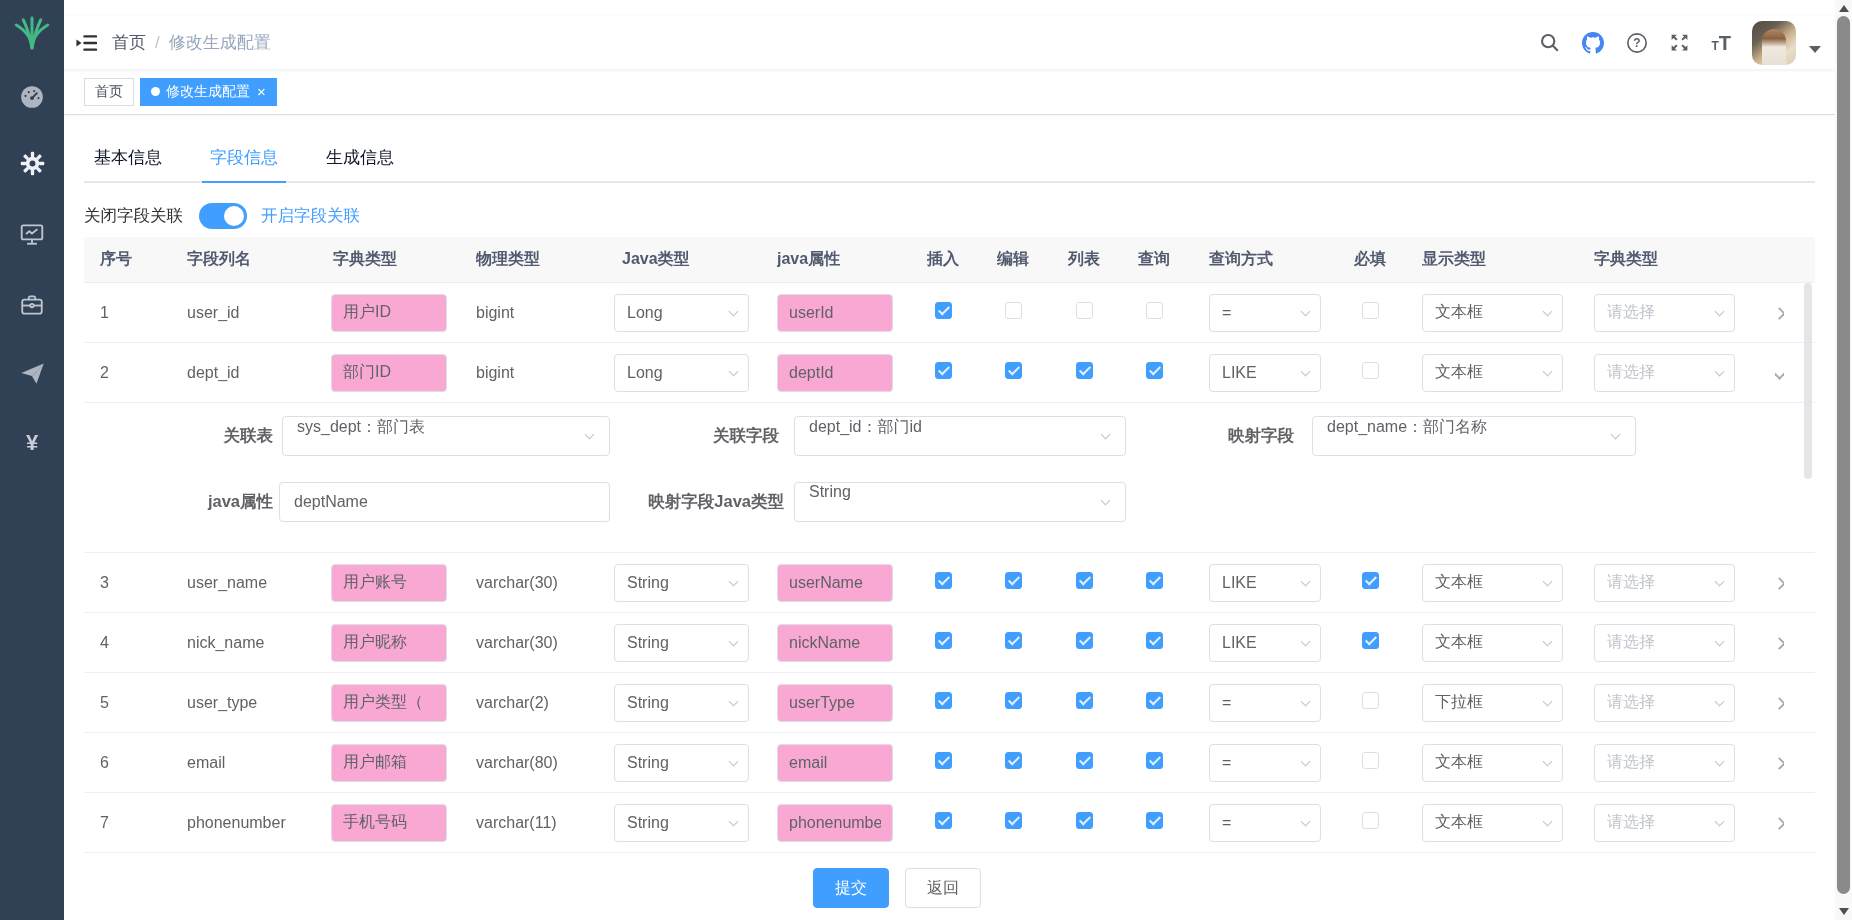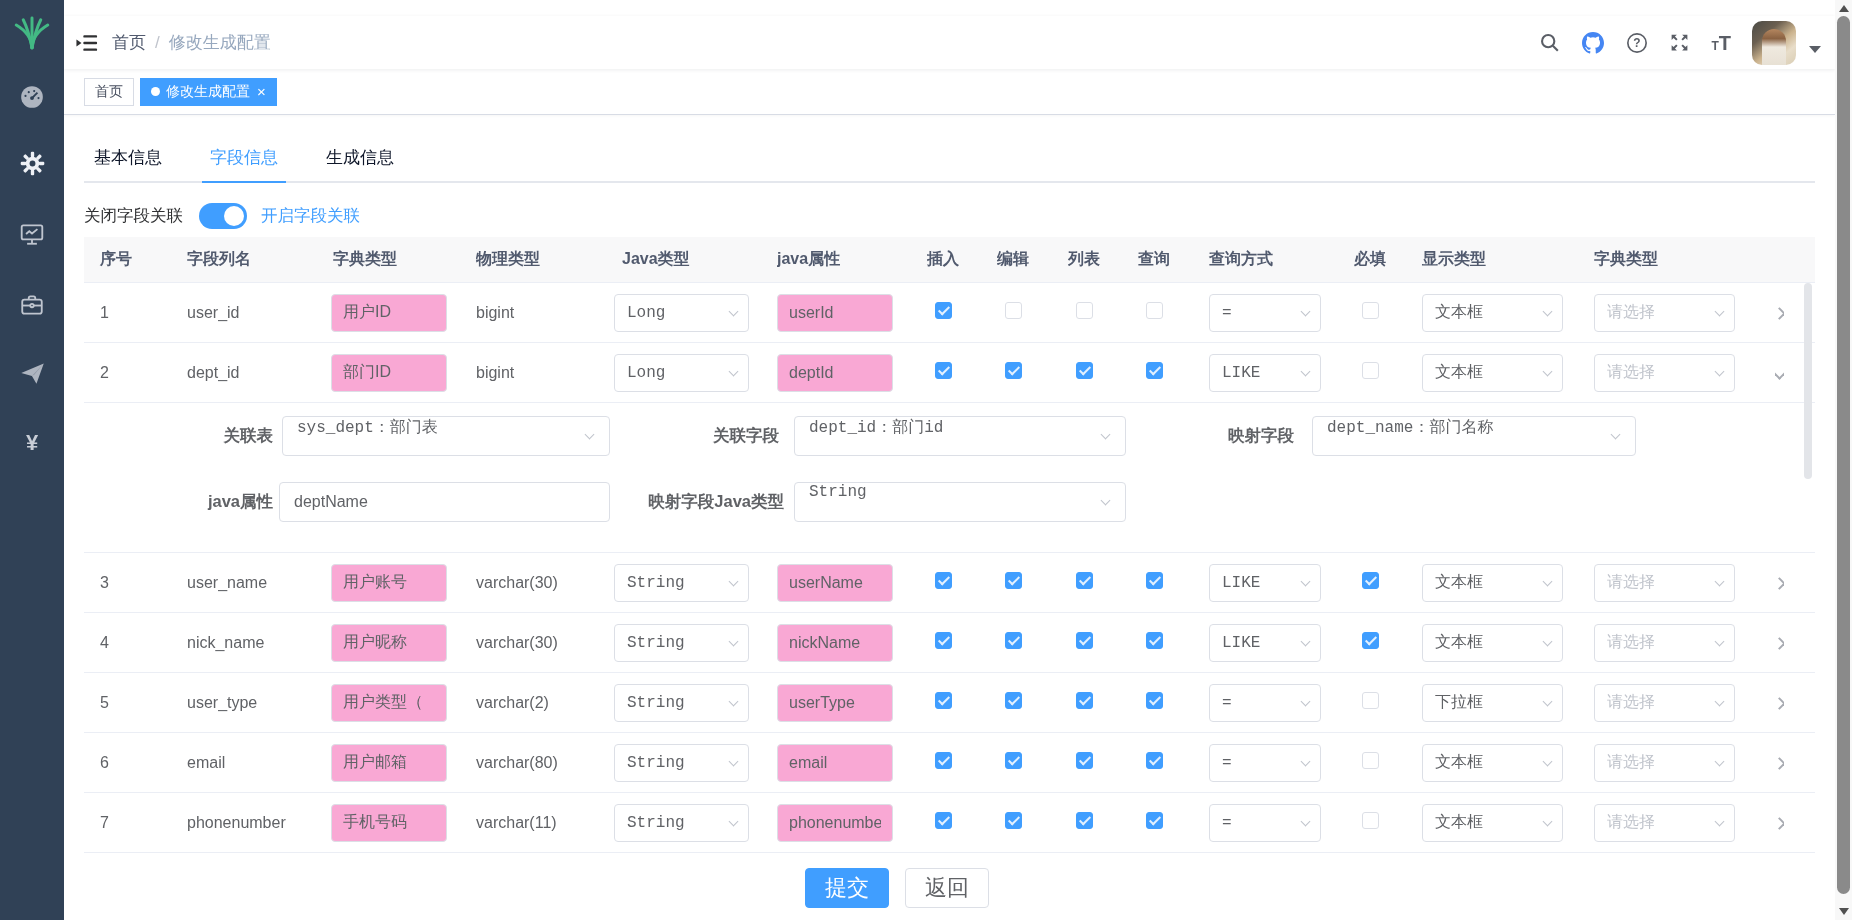--- a/index.html
+++ b/index.html
@@ -65,21 +65,21 @@
   .c-name { padding-left:8px; }
   .h-desc { padding-left:2px; }
   .h-java { padding-left:8px; }
   .h-qmode { padding-left:16px; }
   .h-disp, .h-dict { padding-left:7px; }
 
   .cell-input { width:116px; height:38px; border:1px solid #dcdfe6; border-radius:4px; padding:0 11px; font-size:16px;
     color:#606266; background:#f9a8d4; outline:none; font-family:inherit; }
   .select { height:38px; border:1px solid #dcdfe6; border-radius:4px; display:flex; align-items:center;
     padding:0 26px 0 12px; position:relative; background:#fff; cursor:pointer; }
-  .sel-text { font-size:16px; color:#606266; overflow:hidden; white-space:nowrap;font-family:Liberation Mono, monospace; }
+  .sel-text { font-size:16px; color:#606266; overflow:hidden; white-space:nowrap; }
   .select.placeholder .sel-text { color:#c0c4cc; }
   .caret { position:absolute; right:11px; top:13px; width:7px; height:7px;
     border-right:1.5px solid #c0c4cc; border-bottom:1.5px solid #c0c4cc; transform:rotate(45deg); }
   .w-java { width:135px; }
   .w-query { width:112px; margin-left:16px; }
   .w-display { width:141px; margin-left:7px; }
   .w-dict { width:141px; margin-left:7px; }
 
   .checkbox { width:17px; height:17px; border:1px solid #dcdfe6; border-radius:3px; background:#fff; display:inline-block; position:relative; cursor:pointer; }
   .checkbox.checked { background:#409EFF; border-color:#409EFF; }
@@ -104,21 +104,21 @@
   .exp-select .caret { top:14px; right:16px; }
   .exp-input { padding:0 14px; font-size:16px; color:#606266; outline:none; font-family:inherit; }
   .f1 { width:328px; margin-left:9px; }
   .f2 { width:332px; margin-left:15px; }
   .f3 { width:324px; margin-left:18px; }
   .fb1 { width:331px; margin-left:6px; }
   .fb2 { width:332px; margin-left:10px; }
 
   
   .footer { display:flex; justify-content:center; margin-top:15px; gap:16px; padding-right:105px; }
-  .btn { height:40px; min-width:76px; padding:4px 19px; border-radius:4px; font-size:22px; display:flex; align-items:center; justify-content:center; cursor:pointer; font-family:inherit; }
+  .btn { height:40px; min-width:76px; padding:4px 19px; border-radius:4px; font-size:16px; display:flex; align-items:center; justify-content:center; cursor:pointer; font-family:inherit; }
   .btn-primary { background:#409EFF; border:1px solid #409EFF; color:#fff; }
   .btn-default { background:#fff; border:1px solid #dcdfe6; color:#606266; }
 
   
   .table-vscroll { position:absolute; right:40px; top:283px; width:8px; height:196px; border-radius:4px; background:#e3e5e9; z-index:4; }
   .browser-scroll { position:absolute; right:0; top:0; width:17px; height:920px; background:#f8f8f8; z-index:10; }
   .bs-thumb { position:absolute; left:2px; width:13px; top:16px; height:878px; background:#8a8a8a; border-radius:7px; cursor:pointer; }
   .bs-up, .bs-down { position:absolute; left:4px; width:0; height:0; border-left:5px solid transparent; border-right:5px solid transparent; cursor:pointer; }
   .bs-up { top:5px; border-bottom:7px solid #505050; }
   .bs-down { bottom:5px; border-top:7px solid #505050; }

